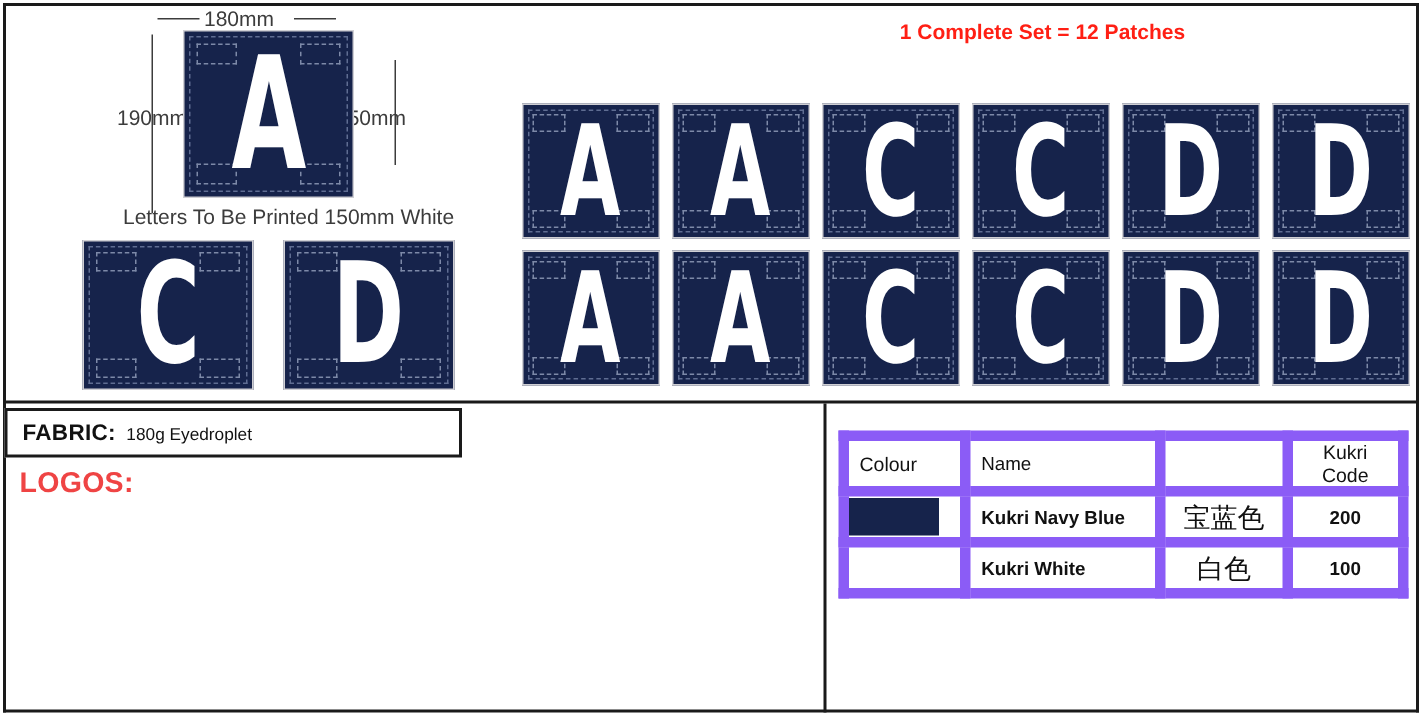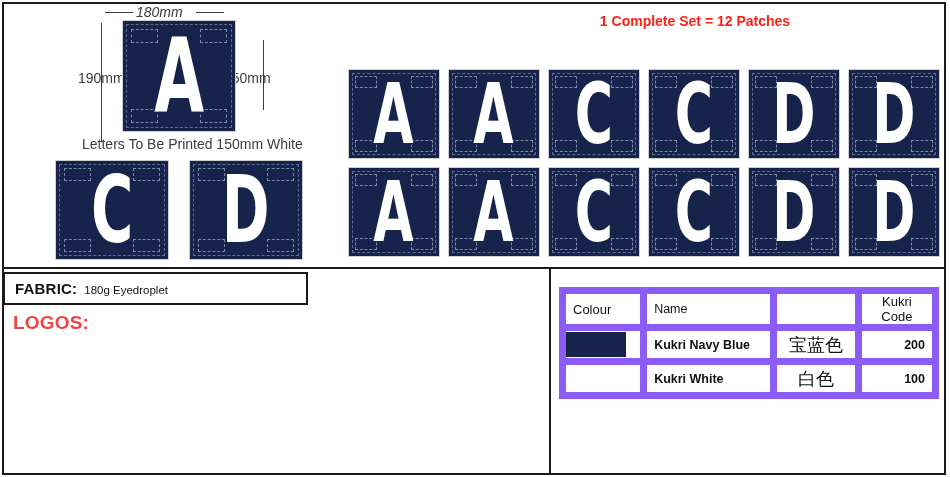--- a/index.html
+++ b/index.html
@@ -62,21 +62,21 @@
     color:#ff1f14;
     font-size:14px;
     line-height:18px;
     font-weight:600;
     white-space:nowrap;
   }
   #red-note div{white-space:nowrap;}
 
   
   .dim-text{position:absolute;color:#3c3c3c;font-size:14px;}
-  #dim-180{left:136px;top:4px;font-style:italic;}
+  #dim-180{left:136px;top:4px;}
   #dim-190{left:78px; top:70px;}
   #dim-150{left:224px;top:70px;}
   .dimline{position:absolute;background:#3c3c3c;}
   #dl-180-l{left:105px;top:12px;width:28px;height:1px;}
   #dl-180-r{left:196px;top:12px;width:28px;height:1px;}
   #dl-190  {left:101px;top:23px;width:1px;height:119px;}
   #dl-150  {left:263px;top:40px;width:1px;height:70px;}
 
   #printed-note{
     position:absolute;left:82px;top:136px;
@@ -153,21 +153,21 @@
     padding:0 7px;
     font-weight:normal;
     text-align:left;
     vertical-align:middle;
   }
   #colour-table thead th{font-size:13px;}
   #colour-table .col-swatch{width:72px;}
   #colour-table .col-name  {width:150px;font-weight:bold;font-size:12.5px;}
   #colour-table .col-cn    {width:88px;text-align:center;font-size:18px;
                             font-family:"DejaVu Sans", sans-serif;}
-  #colour-table .col-code  {width:70px;text-align:right;font-weight:bold;}
+  #colour-table .col-code  {width:70px;text-align:center;font-weight:bold;}
   #colour-table thead .col-name,
   #colour-table thead .col-code{font-weight:normal;}
   #colour-table thead .col-code{text-align:center;}
   .swatch{display:block;width:100%;height:25px;margin:0 -7px;}
 </style>
 </head>
 <body>
 
 <div id="page">
 

